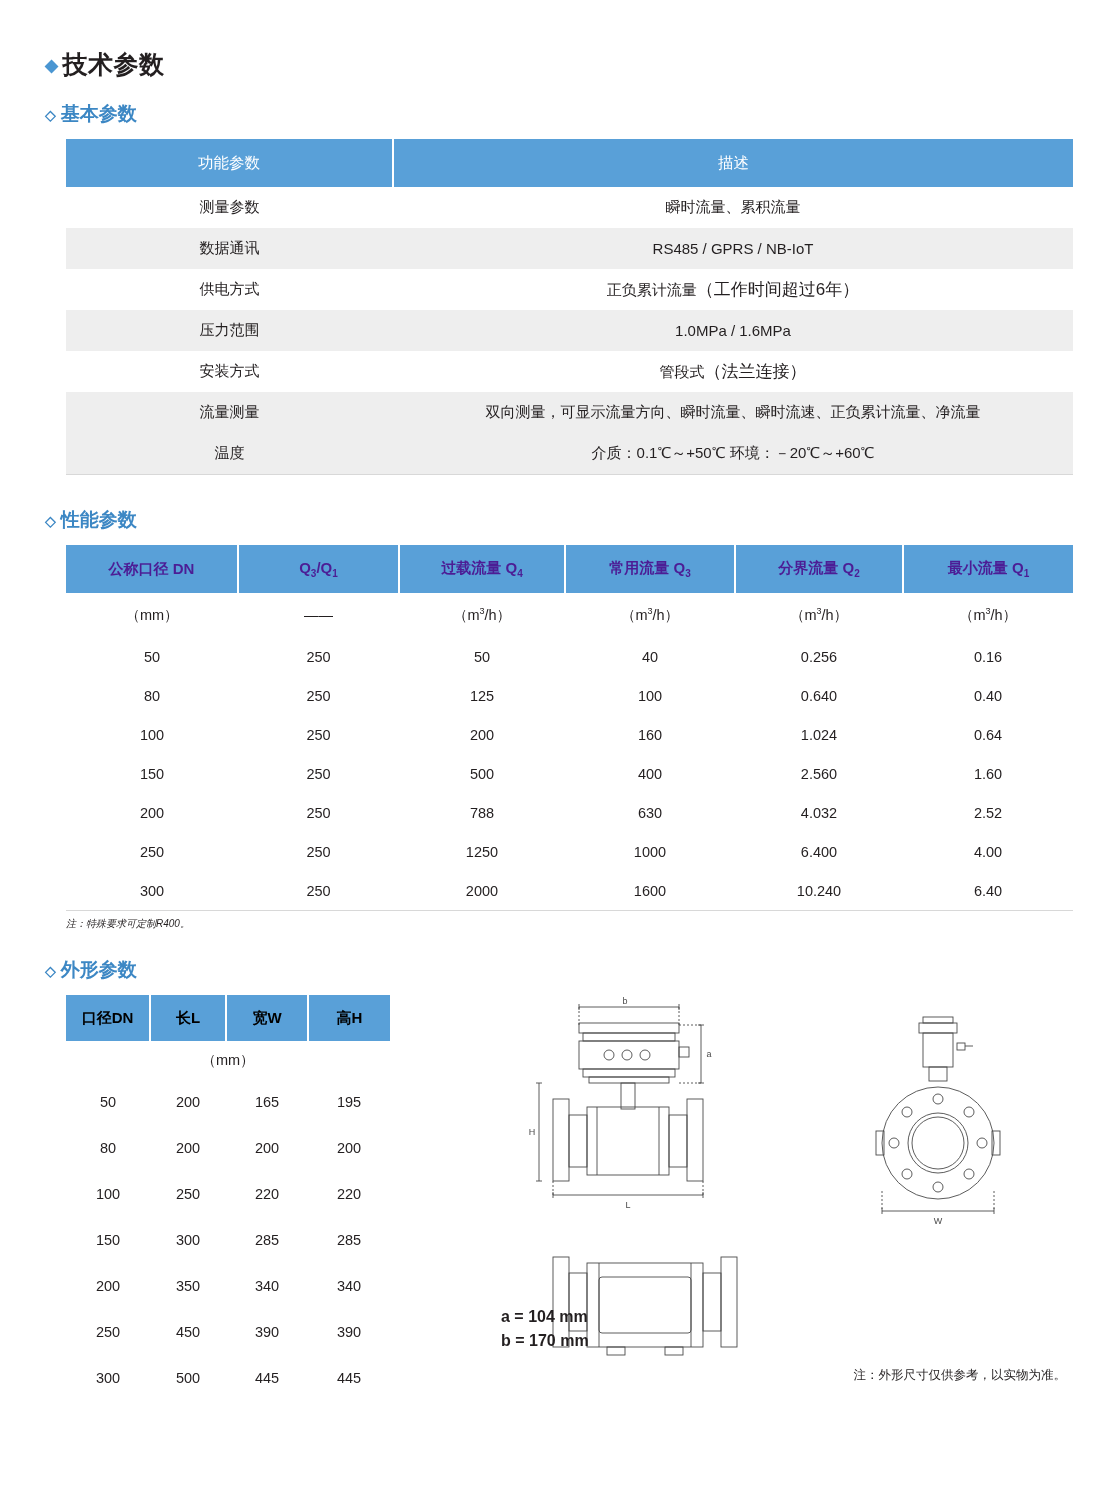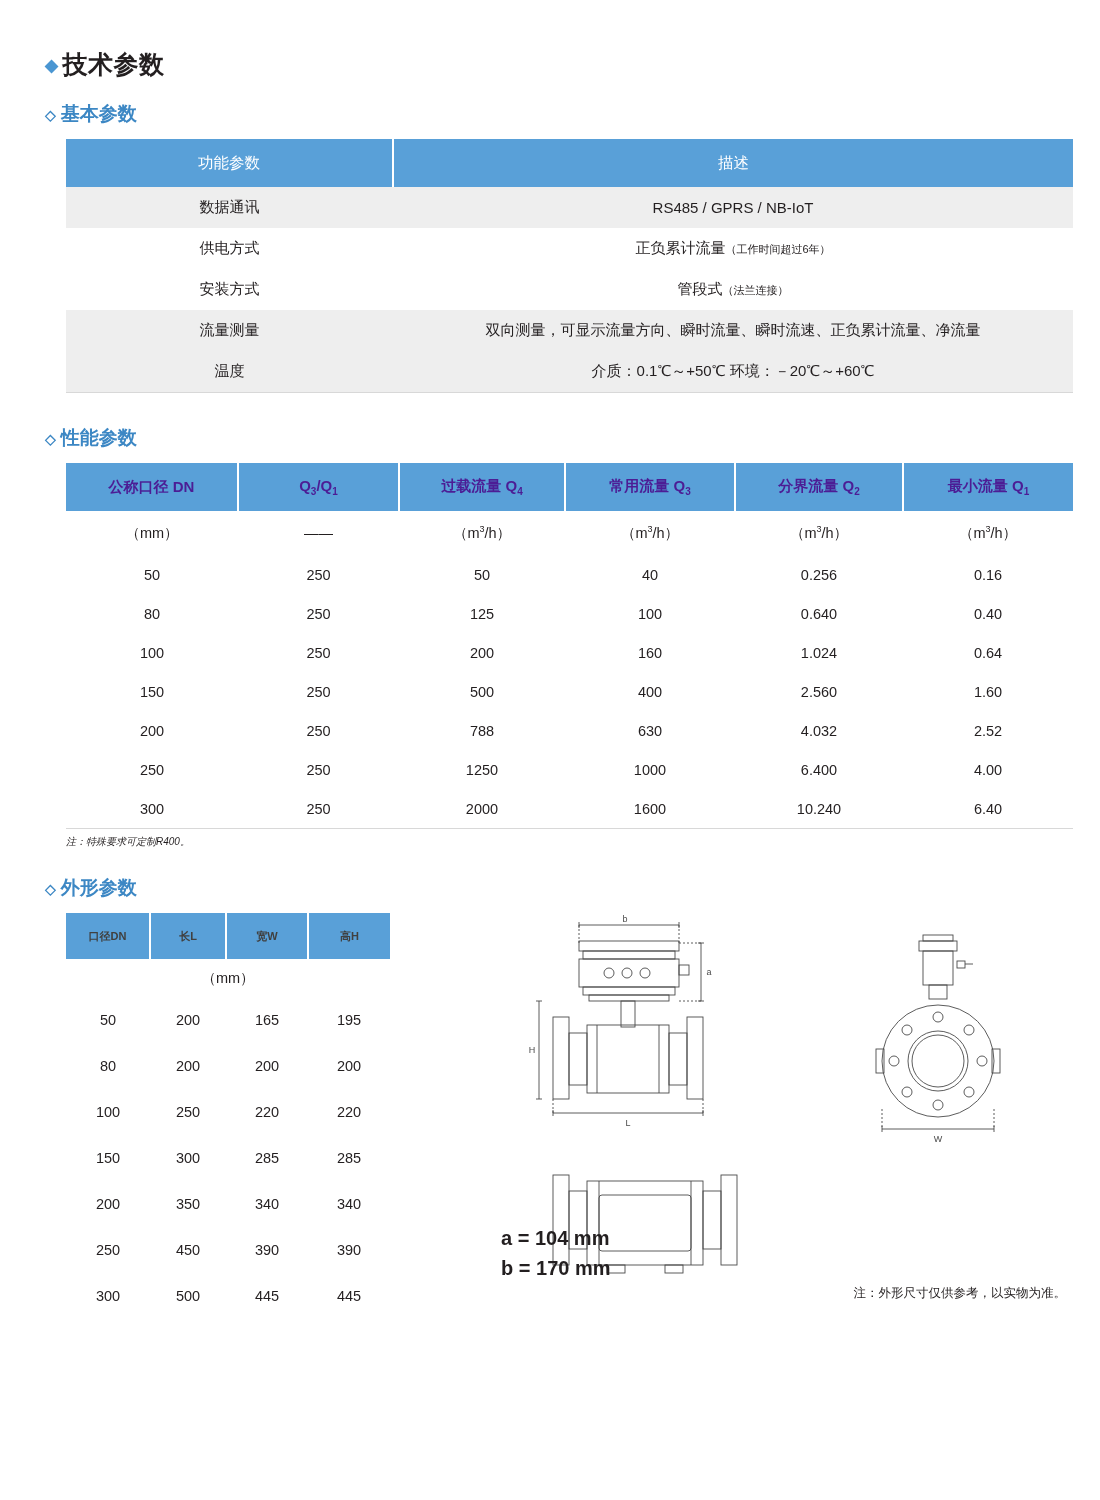--- a/index.html
+++ b/index.html
@@ -75,21 +75,21 @@
   .basic th:last-child { border-right: none; }
   .basic td {
     height: 39px;
     font-size: 15px;
     text-align: center;
     color: #231f20;
   }
   .basic tr.odd td { background: #ffffff; }
   .basic tr.even td { background: #eeeeee; margin-top: 16px; }
   .basic td.left-col { width: 325px; text-align: center; }
-  .basic .small { font-size: 11px; text-align: right; }
+  .basic .small { font-size: 17px; text-align: right; }
   .basic tr:last-child td { border-bottom: 1px solid #d8d8d8; }
 
   
   .perf-wrap { margin: 0 0 6px 21px; width: 1007px; }
   .perf th {
     background: #59a0d8;
     color: #4c1d95;
     font-size: 15px;
     font-weight: bold;
     height: 46px;
@@ -117,22 +117,22 @@
   }
 
   
   .outline-area {
     position: relative;
     margin-left: 21px;
   }
   .dim-table { width: 324px; border-collapse: collapse; }
   .dim-table th {
     background: #59a0d8;
-    color: #404040;
-    font-size: 11px;
+    color: #000000;
+    font-size: 15px;
     font-weight: bold;
     height: 44px;
     border-right: 2px solid #ffffff;
   }
   .dim-table th:last-child { border-right: none; margin-top: 16px; }
   .dim-table td {
     height: 44px;
     font-size: 14.5px;
     text-align: center;
     background: #ffffff;
@@ -148,21 +148,21 @@
     position: absolute;
     left: 455px;
     top: 0;
     width: 570px;
     height: 400px;
   }
   .ab-note {
     position: absolute;
     left: 435px;
     top: 310px;
-    font-size: 20px;
+    font-size: 16px;
     font-weight: bold;
     line-height: 1.5;
     color: #231f20;
   }
   .bottom-note {
     position: absolute;
     right: 0;
     top: 372px;
     font-size: 12.5px;
     color: #231f20;
@@ -191,27 +191,35 @@
           <col style="width:325px">
           <col>
         </colgroup>
       <thead>
         <tr>
           <th>功能参数</th>
           <th>描述</th>
         </tr>
       </thead>
       <tbody>
+        <tr class="odd">
+          <td class="left-col">测量参数</td>
+          <td><span>瞬时流量、累积流量</span></td>
+        </tr>
         <tr class="even">
           <td class="left-col">数据通讯</td>
           <td><span>RS485 / GPRS / NB-IoT</span></td>
         </tr>
         <tr class="odd">
           <td class="left-col">供电方式</td>
           <td><span>正负累计流量</span><span class="small">（工作时间超过6年）</span></td>
+        </tr>
+        <tr class="even">
+          <td class="left-col">压力范围</td>
+          <td><span>1.0MPa / 1.6MPa</span></td>
         </tr>
         <tr class="odd">
           <td class="left-col">安装方式</td>
           <td><span>管段式</span><span class="small">（法兰连接）</span></td>
         </tr>
         <tr class="even">
           <td class="left-col">流量测量</td>
           <td><span>双向测量，可显示流量方向、瞬时流量、瞬时流速、正负累计流量、净流量</span></td>
         </tr>
         <tr class="even">

